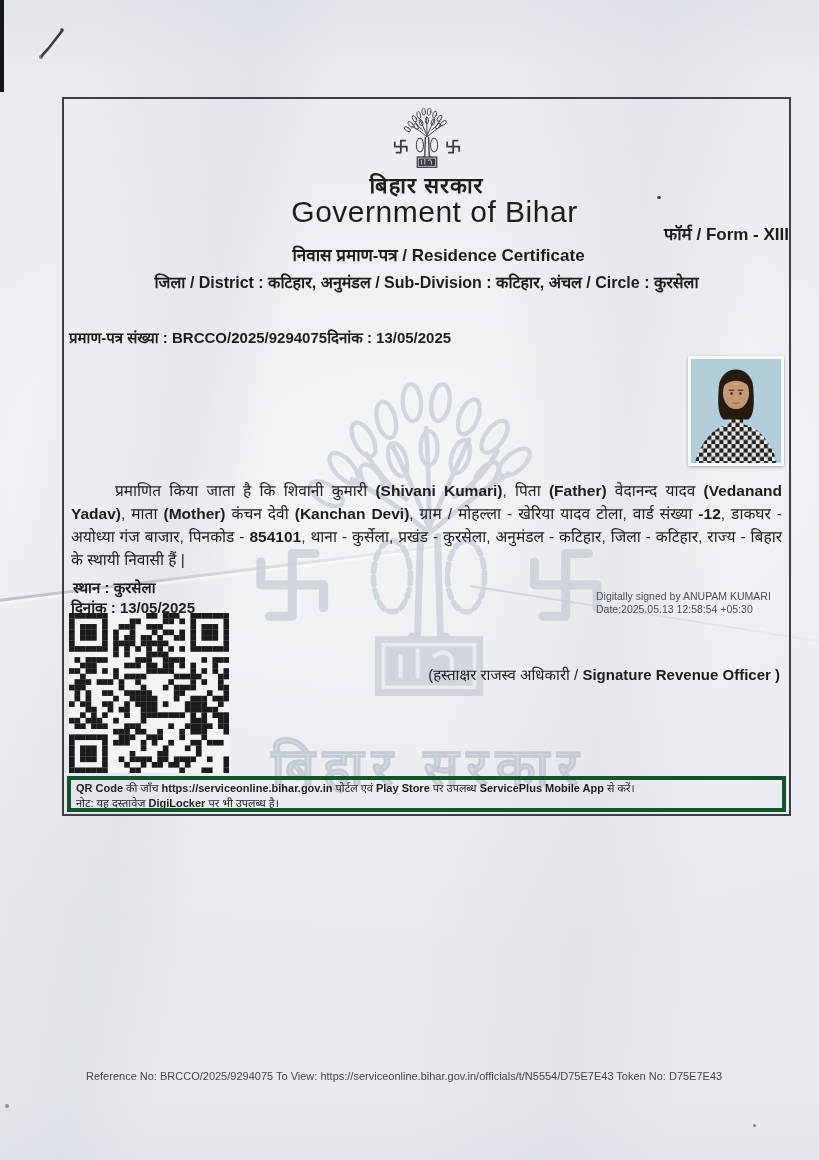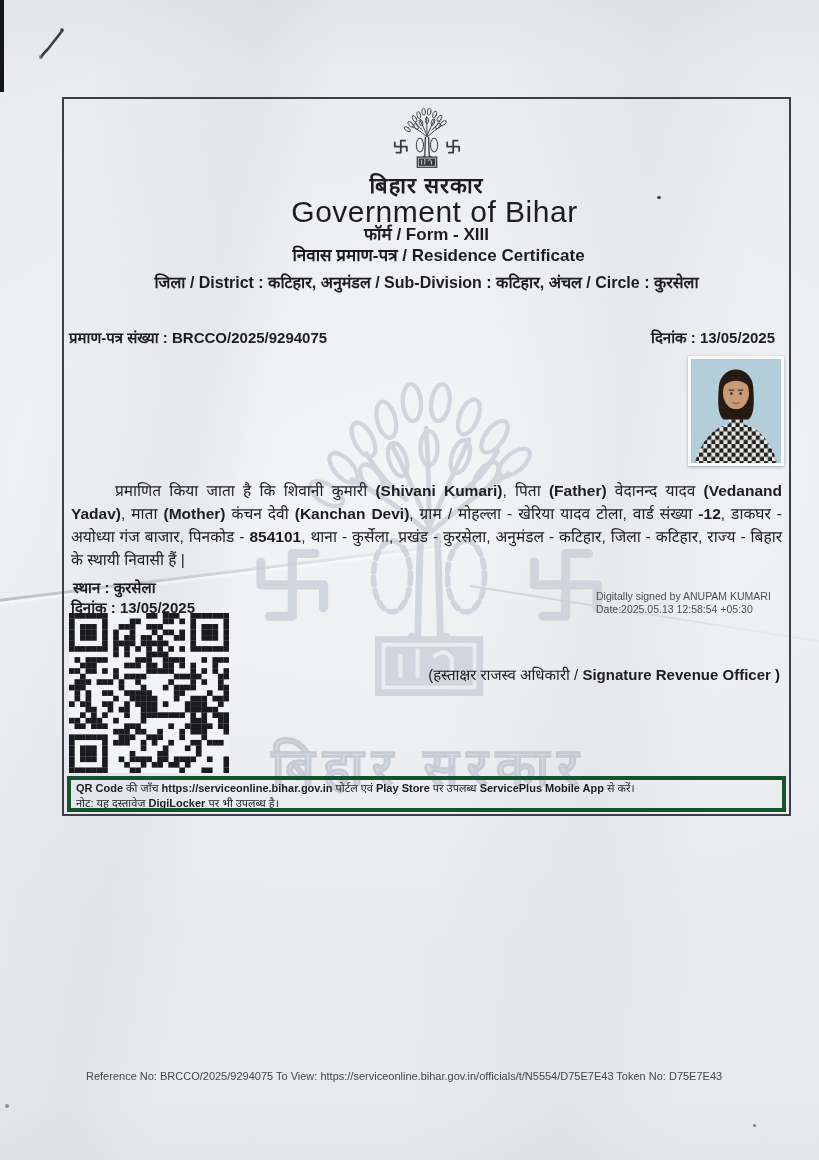--- a/index.html
+++ b/index.html
@@ -39,25 +39,25 @@
   .frame{
     position:absolute; left:62px; top:97px; width:729px; height:719px;
     border:2px solid #3c4046;
   }
   .abs{ position:absolute; }
   .ctr{ left:0; right:0; text-align:center; }
 
   .emblem-top{ left:50%; transform:translateX(-50%); top:4px; width:84px; height:72px; color:#383c42; }
   .org-hi{ top:70px; font-size:22px; font-weight:600; letter-spacing:1px; }
   .org-en{ top:96px; font-size:30px; font-weight:400; letter-spacing:.5px;padding-left:16px; }
-  .form-line{ top:123px; font-size:17px; font-weight:700; }
+  .form-line{ top:123px; font-size:17px; font-weight:700;text-align:right; }
   .cert-title{ top:144px; font-size:17px; font-weight:700;padding-left:24px; }
   .district-line{ top:172px; font-size:16px; font-weight:700; }
 
-  .cert-row{ top:228px; left:5px; right:14px; display:flex; justify-content:space-between;
+  .cert-row{ top:228px; left:5px; right:23px; display:flex; justify-content:flex-start;
     font-size:15px; font-weight:700; }
 
   .photo{ left:624px; top:257px; width:96px; height:110px; background:#fbfbfa;
     padding:3px; box-shadow:0 1px 3px rgba(70,75,85,.45); }
   .photo svg{ width:100%; height:100%; display:block; }
 
   .body-par{ left:7px; right:7px; top:380px; font-size:15.5px; line-height:23px;
     text-align:justify; text-indent:44px; }
   .body-par b{ font-weight:700; }
 

